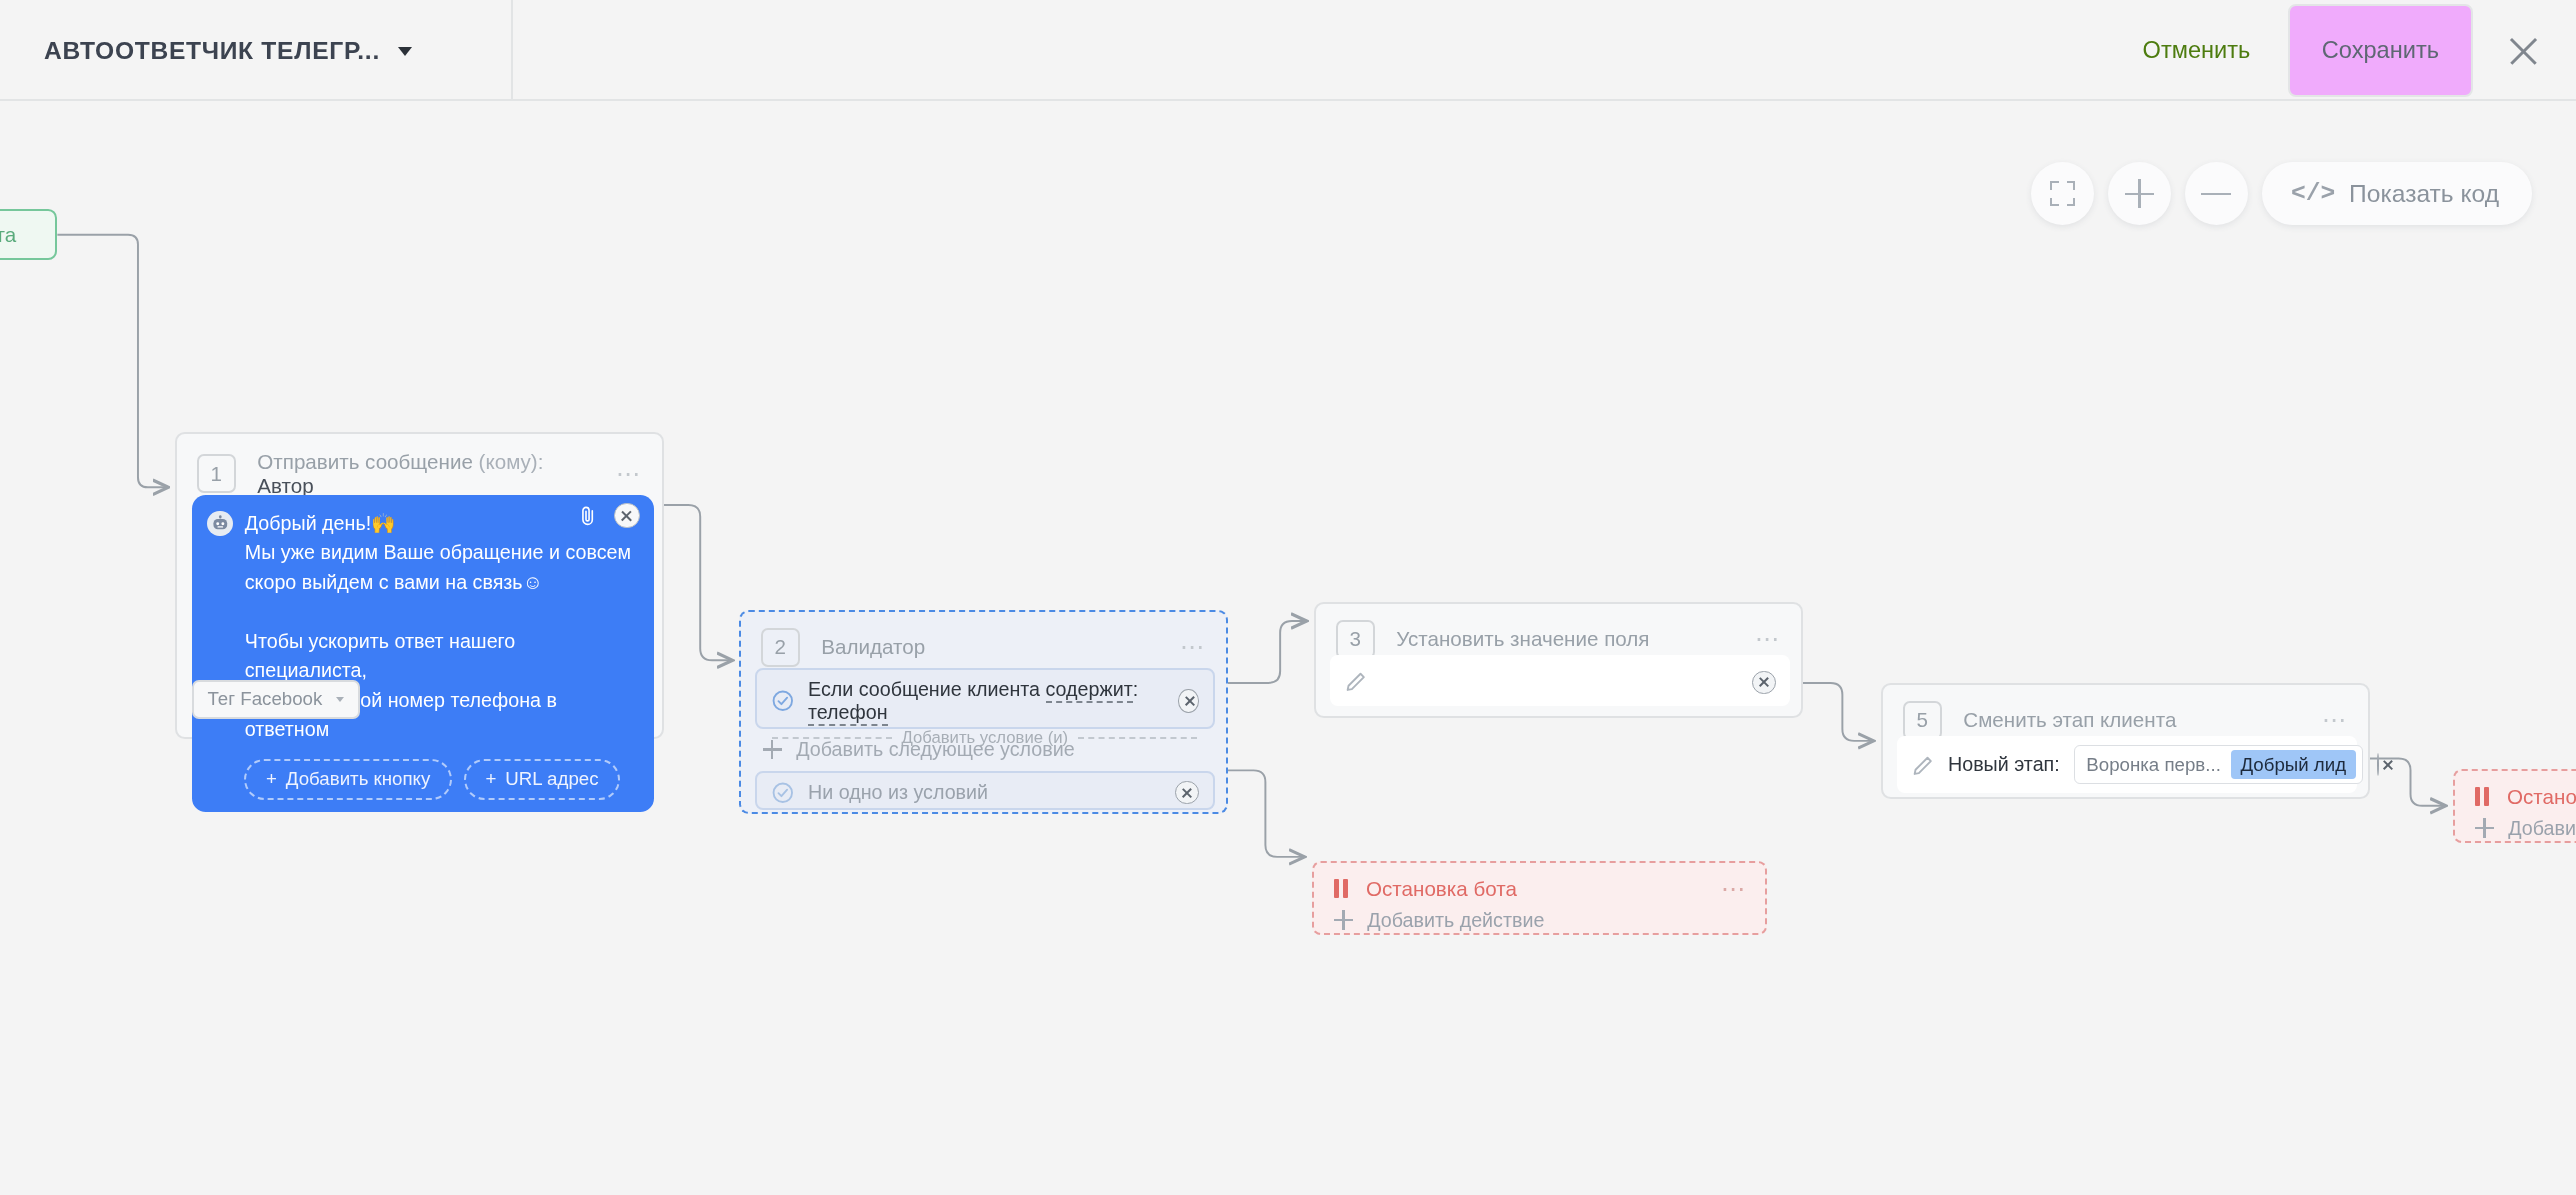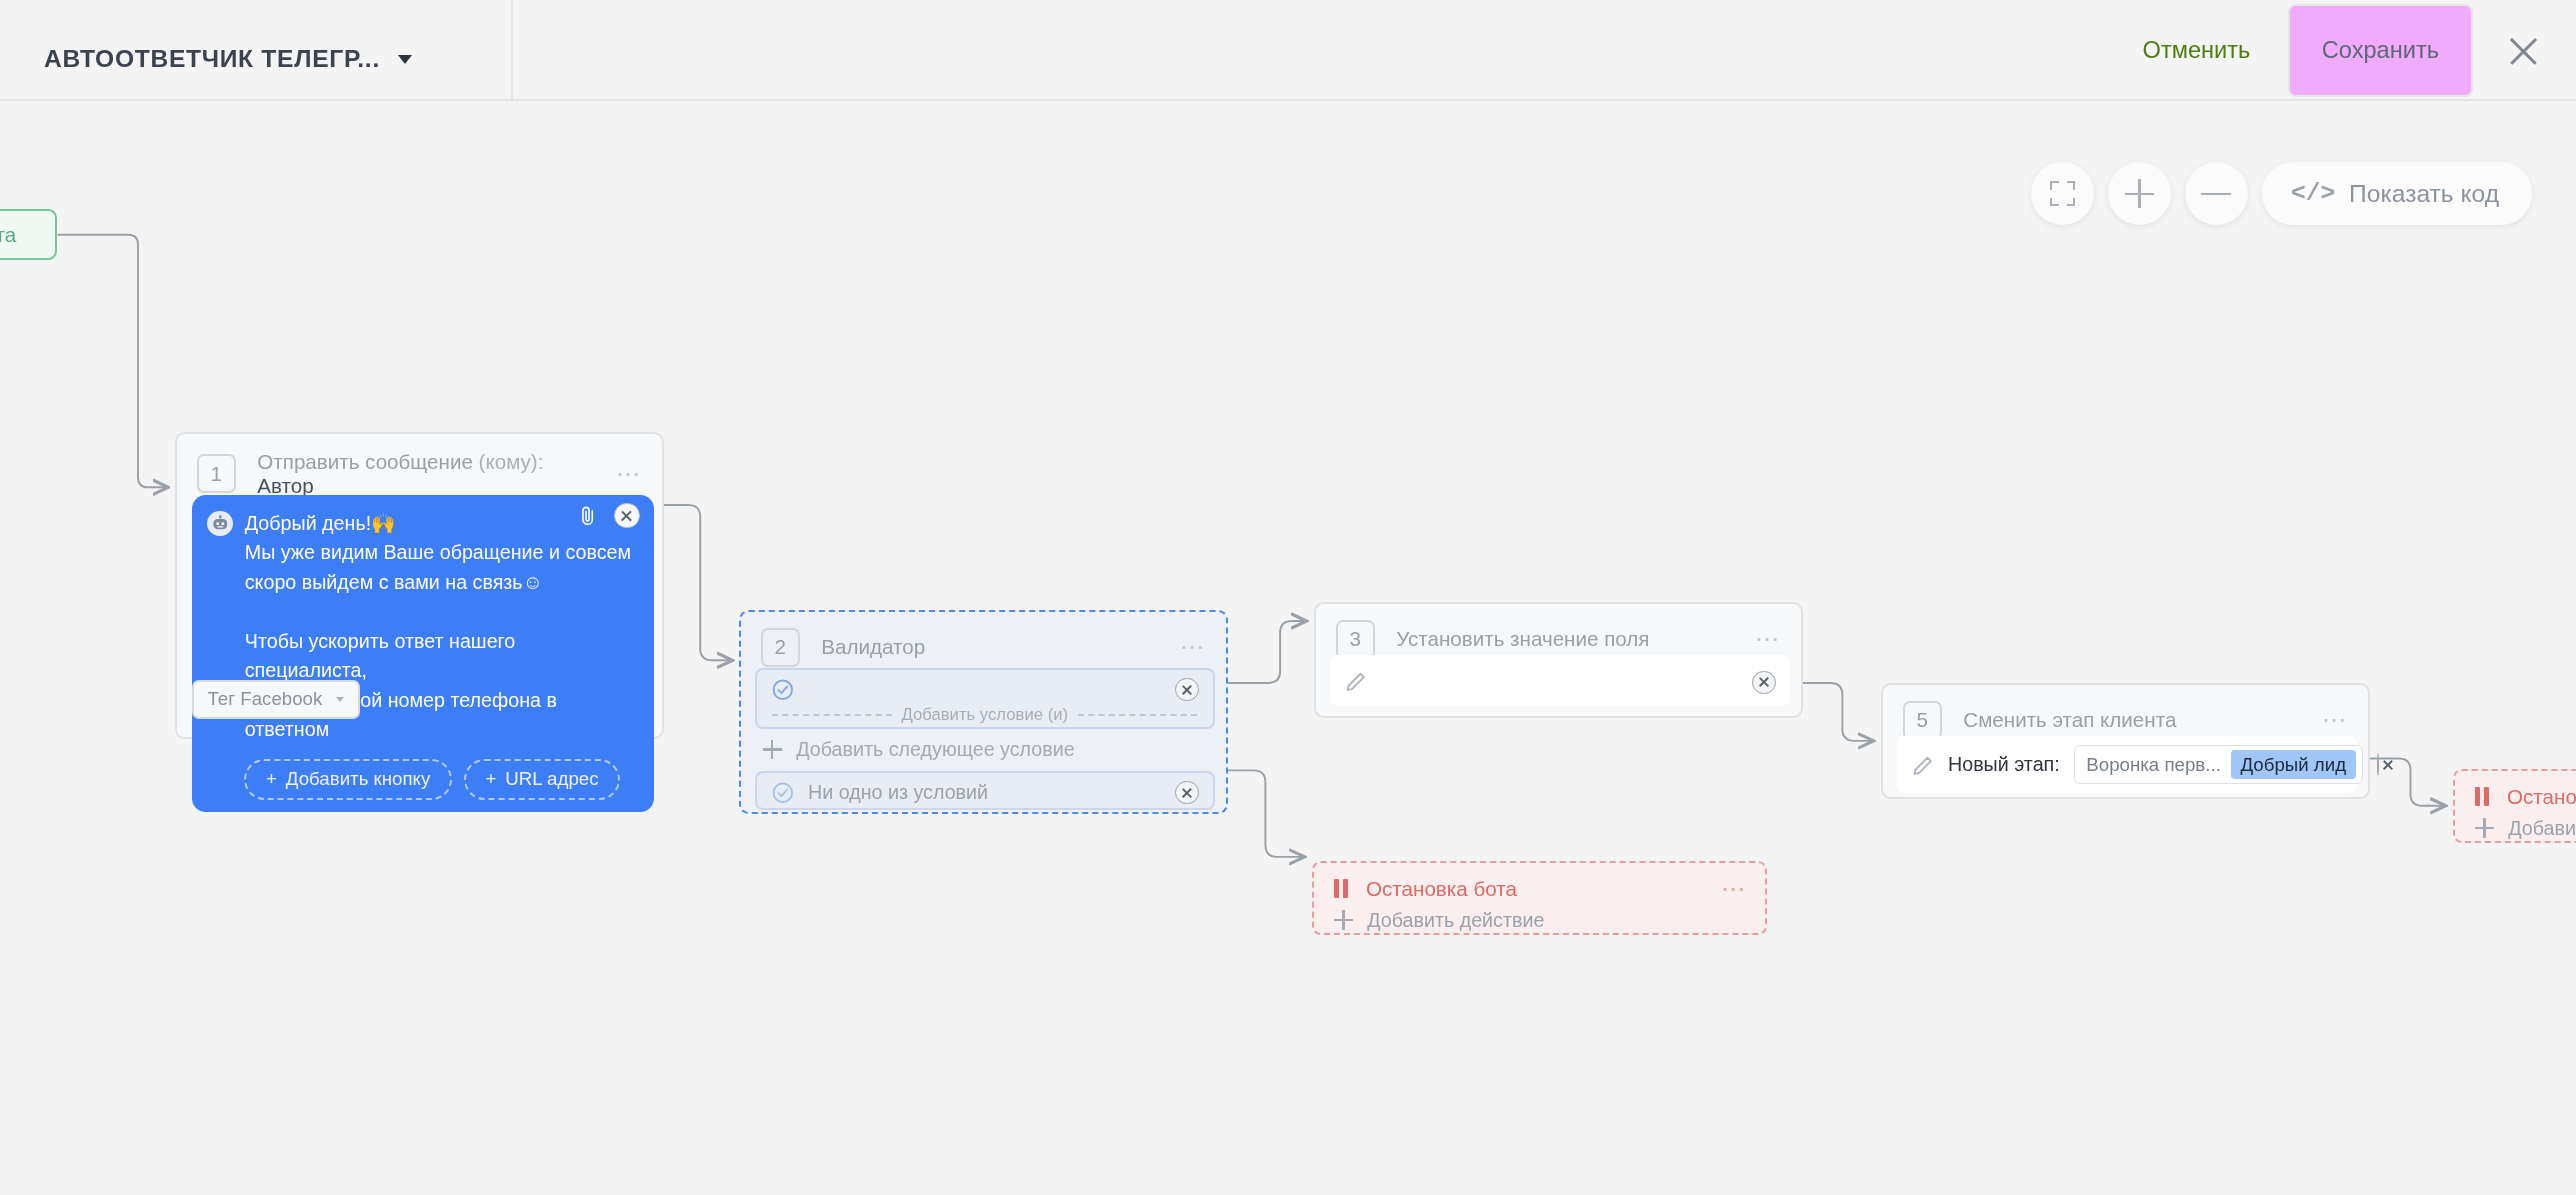--- a/index.html
+++ b/index.html
@@ -18,21 +18,20 @@
     border-bottom: 2px solid #e2e4e5;
   }
   .header-divider {
     position: absolute; left: 511px; top: 0;
     width: 2px; height: 101px; background: #e2e4e5;
   }
   .bot-title-wrap {
     position: absolute; left: 44px; top: 0; height: 101px;
     display: flex; align-items: center; gap: 17.7px;
     cursor: pointer;
-    margin-top: 8px;
   }
   .bot-title {
     font-size: 24.6px; font-weight: bold; letter-spacing: 0.7px;
     color: #3c4350; white-space: nowrap;
   }
   .chev-down {
     width: 0; height: 0;
     border-left: 7.9px solid transparent;
     border-right: 7.9px solid transparent;
     border-top: 9.8px solid #2b3138;
@@ -395,20 +394,23 @@
       <span class="node-title">Валидатор</span>
       <span class="node-dots">⋯</span>
     </div>
 
     <div class="cond-box" id="cond1">
       <div class="cond-row">
         <svg class="chk-ico" viewBox="0 0 24 24" fill="none" stroke="#7ea8e0" stroke-width="1.9">
           <circle cx="12" cy="12" r="9.4"></circle>
             <path d="M7.6 12.4l3 3 5.8-6.6" stroke-linecap="round" stroke-linejoin="round"></path>
         </svg>
+        <span class="cond-text">
+          <span>Если сообщение клиента </span><span class="u">содержит</span><span>: </span><span class="u">телефон</span>
+        </span>
         <span class="cond-x"></span>
       </div>
       <div class="and-line">
         <span class="dash"></span>
         <span>Добавить условие (и)</span>
         <span class="dash"></span>
       </div>
     </div>
 
     <div class="add-cond">

